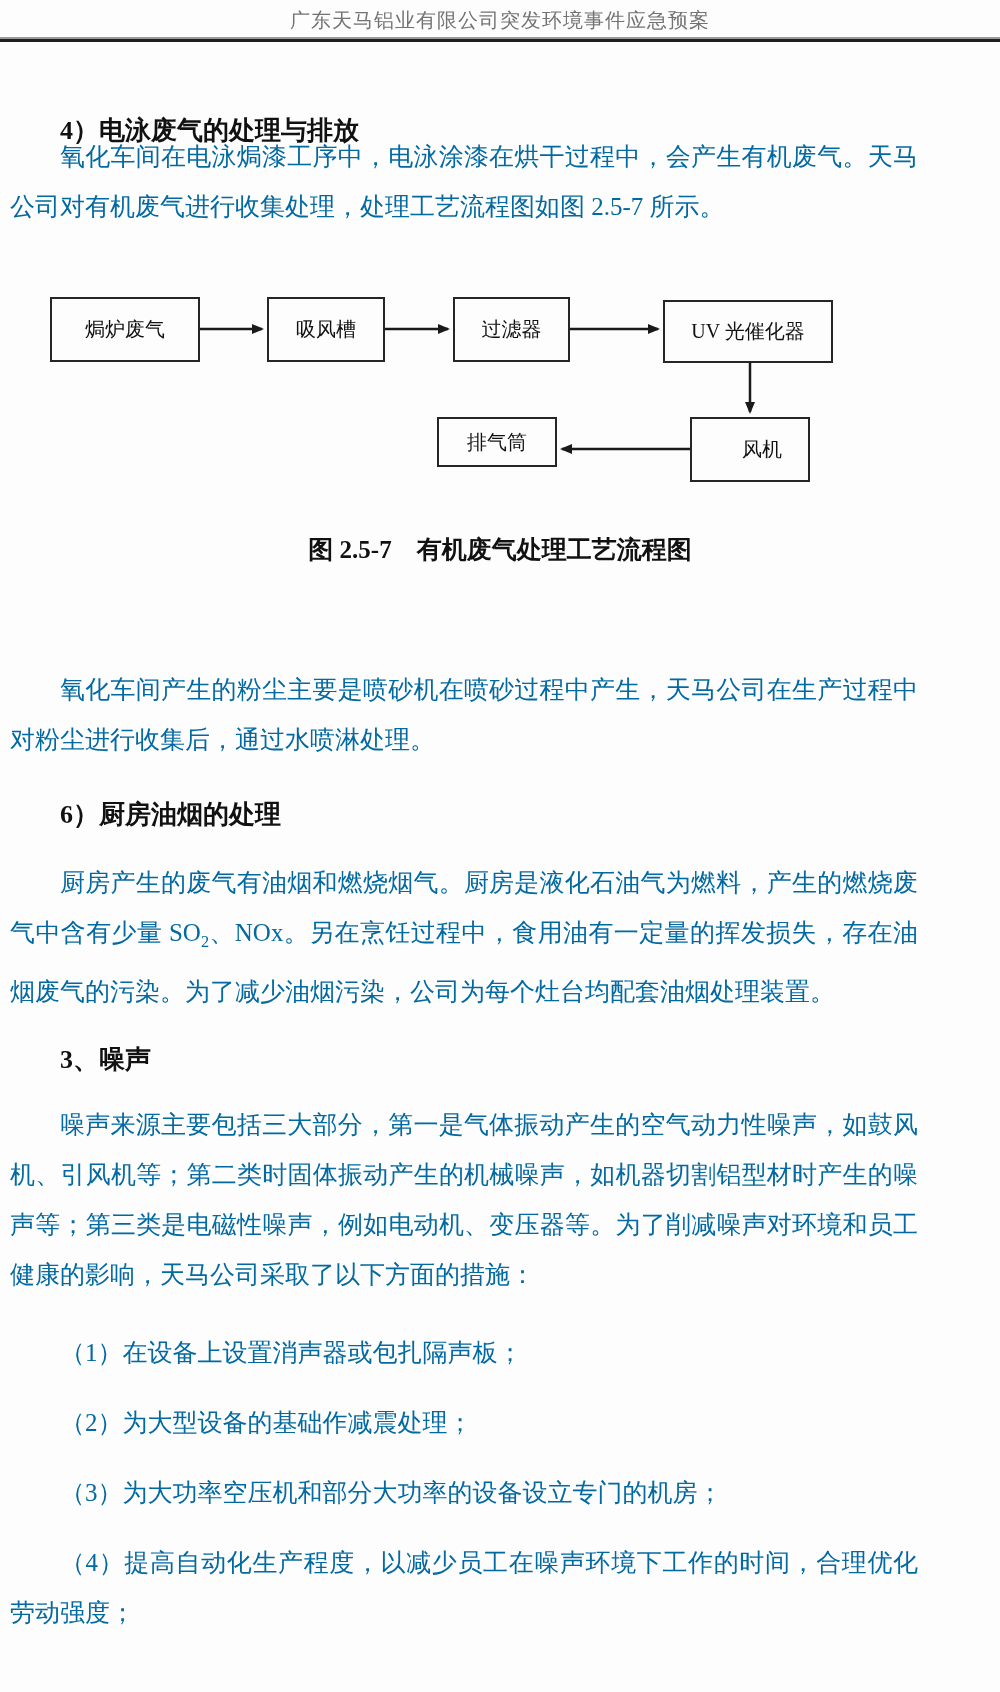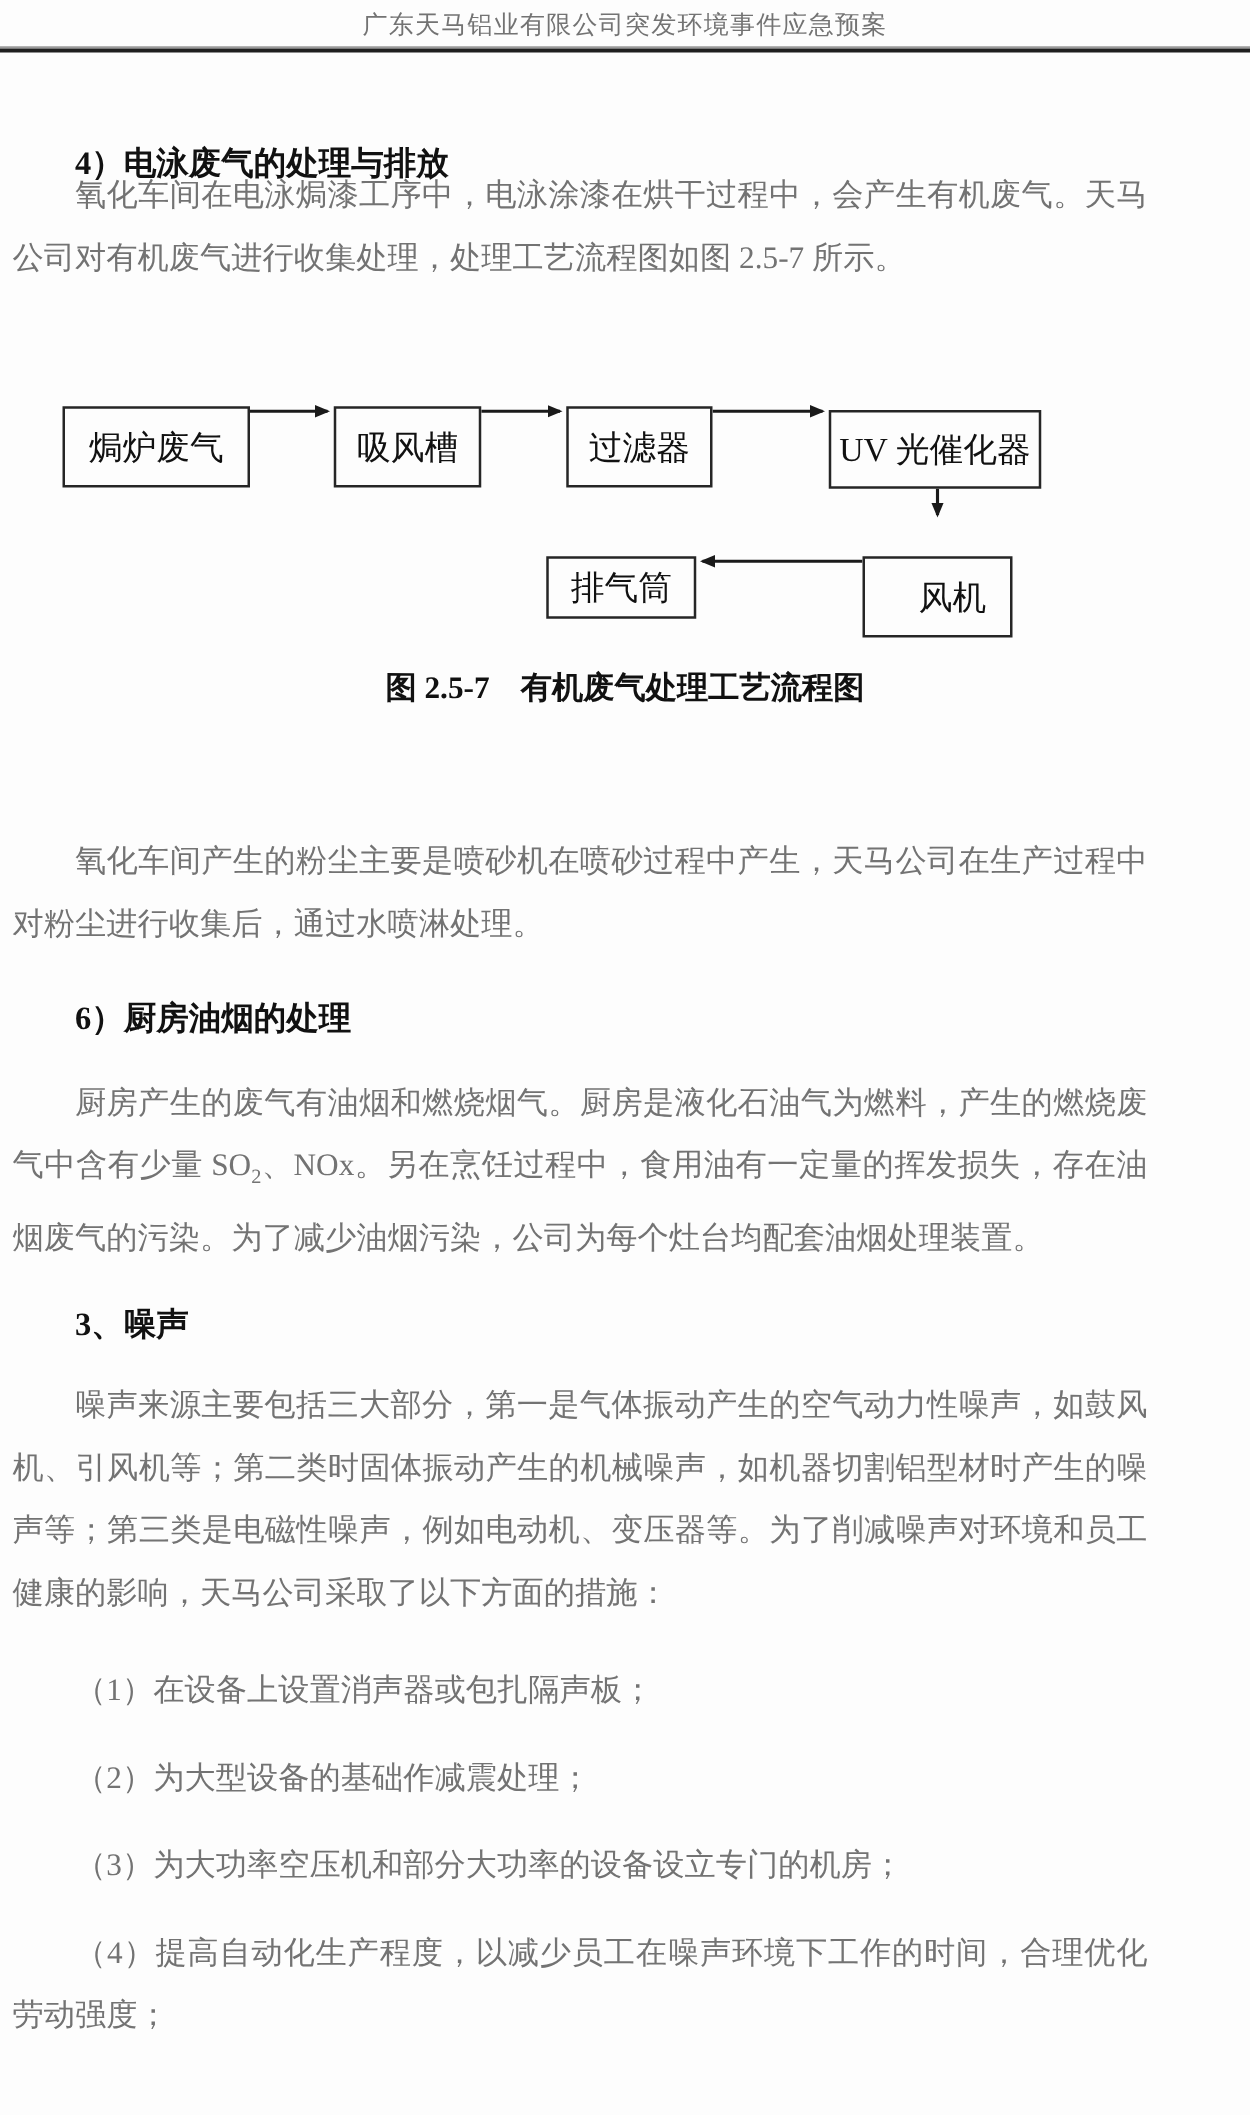--- a/index.html
+++ b/index.html
@@ -28,34 +28,33 @@
     position:absolute;left:60px;
     font-size:26px;font-weight:700;
     line-height:30px;white-space:nowrap;
     color:#111;
   }
   .para{
     position:absolute;left:10px;width:908px;
     font-size:25px;line-height:50px;
     text-align:justify;text-justify:inter-ideograph;
     text-indent:2em;
-    color:#737373;
+    color:#0369a1;
   }
   .figure{
     position:absolute;top:297px;left:0;width:1000px;height:185px;
   }
   .fc-box{
     position:absolute;
     border:2px solid #262626;
     background:#fdfdfd;
     display:flex;align-items:center;justify-content:center;
-    font-size:27px;color:#111;
+    font-size:20px;color:#111;
     box-sizing:border-box;
     white-space:nowrap;
-    margin-top:28px;
   }
   .fc-svg{position:absolute;top:0;left:0;}
   .caption{
     position:absolute;top:533px;left:0;right:0;
     text-align:center;
     font-size:25px;font-weight:700;color:#111;
   }
   .page-number{
     position:absolute;top:1700px;left:0;right:0;
     text-align:center;

